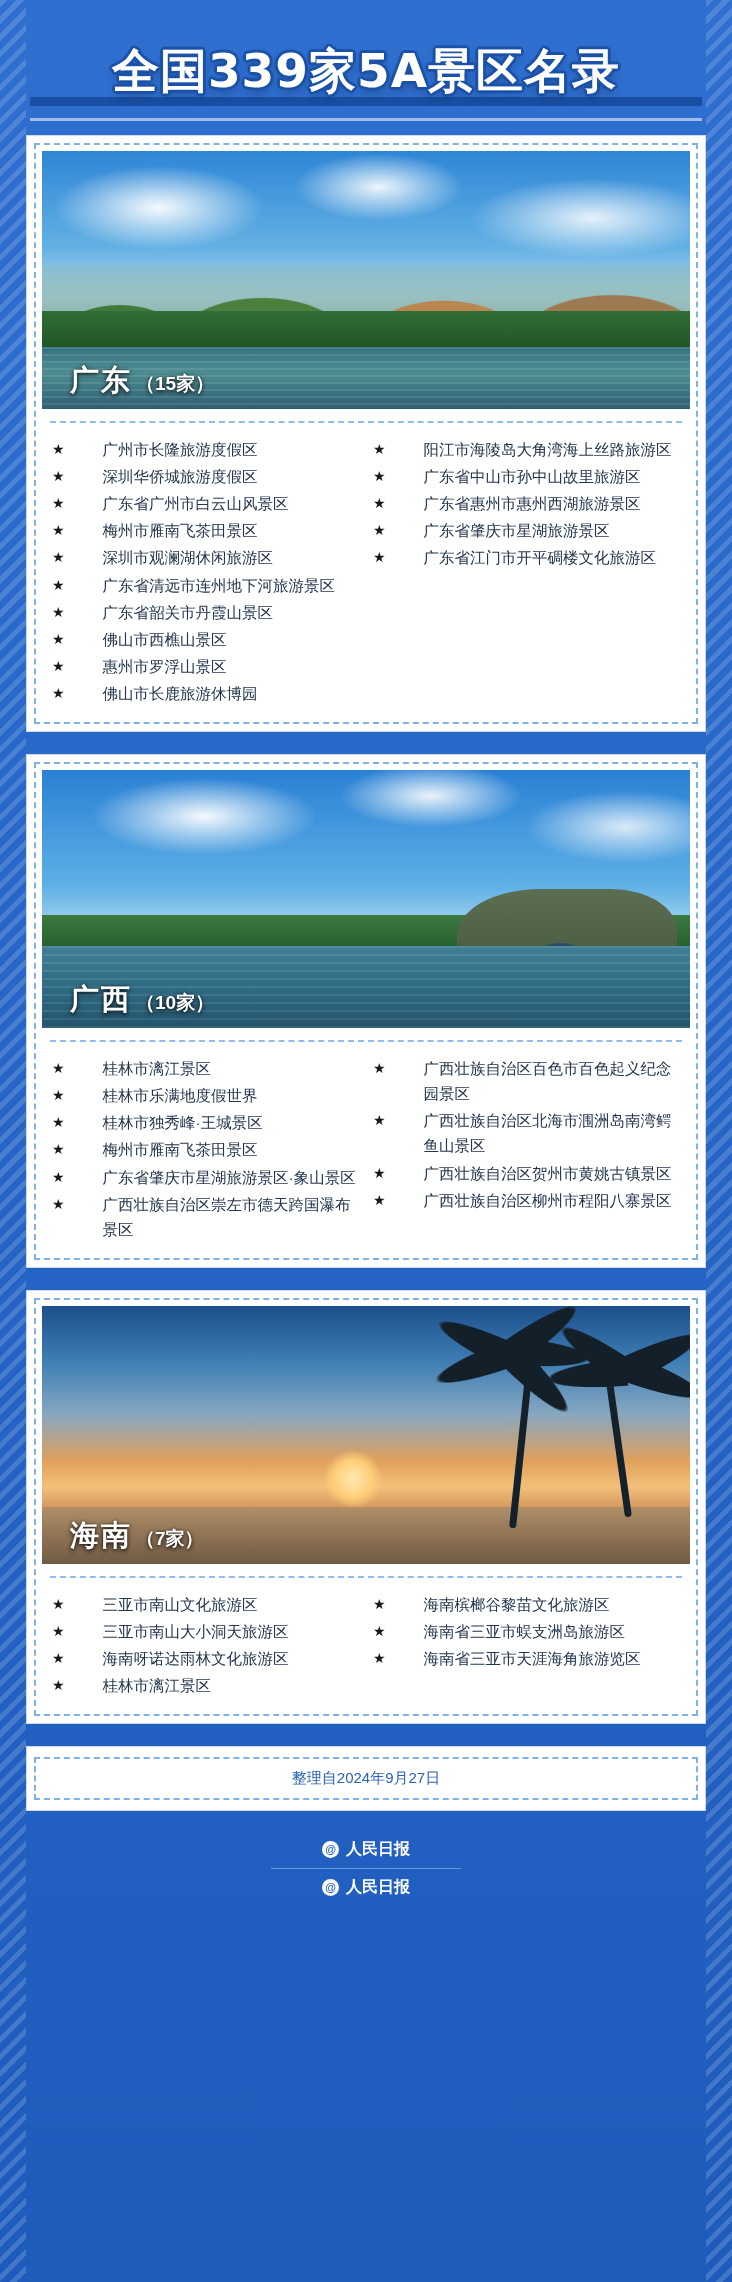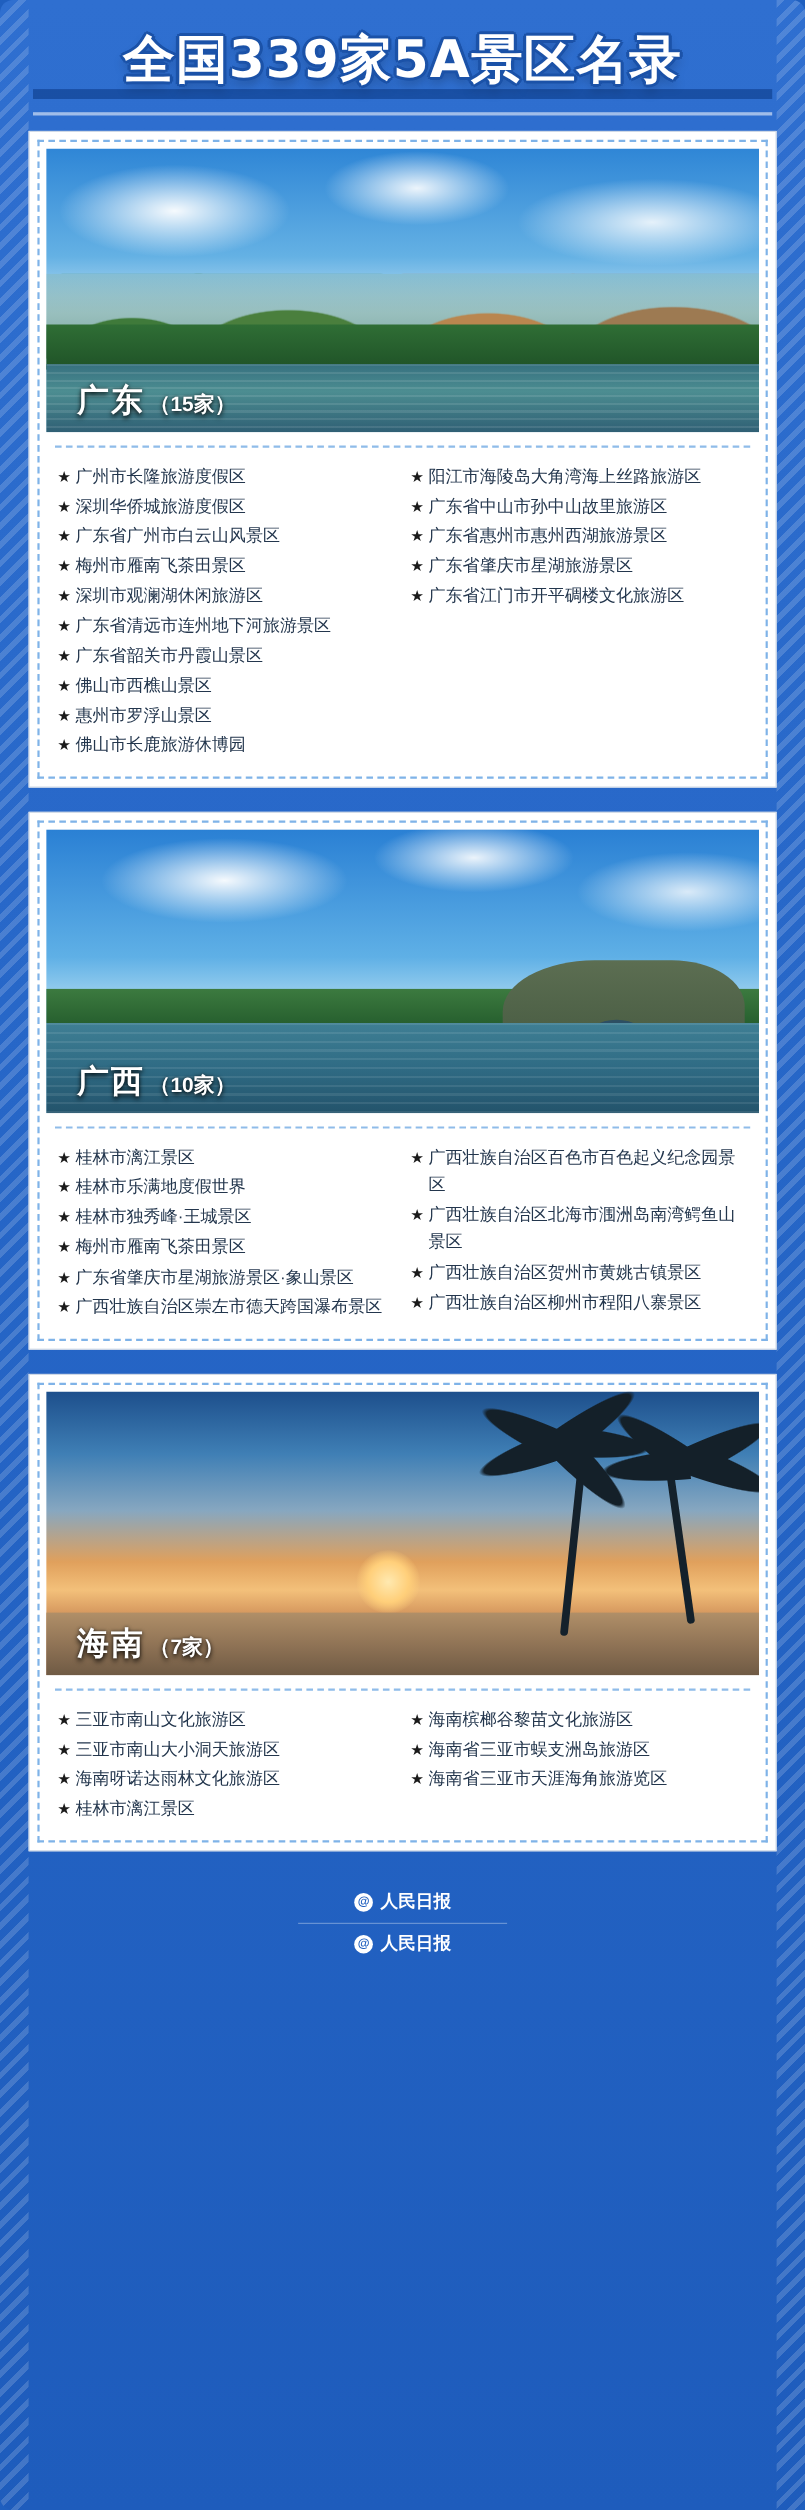--- a/index.html
+++ b/index.html
@@ -6,23 +6,22 @@
   html, body {
     width: 732px;
     background: #1f5fbf;
     font-family: "Liberation Sans", sans-serif;
   }
   .poster {
     width: 732px;
     min-height: 2282px;
     background: linear-gradient(180deg, #2f6fd0 0%, #2767c8 40%, #1e5cbc 100%);
     position: relative;
-    padding: 0 0 10px 0;
+    padding: 16px 0 10px 0;
     overflow: hidden;
-    border-radius: 12px;
   }
   
   .edge-stripes {
     position: absolute;
     top: 0; bottom: 0;
     width: 26px;
     background: repeating-linear-gradient(
       135deg,
       rgba(255,255,255,0.16) 0px,
       rgba(255,255,255,0.16) 5px,
@@ -132,21 +131,21 @@
     color: #23364d;
     margin-bottom: 2px;
   }
   .item .star {
     color: #1a1a1a;
     margin-right: 4px;
     flex: 0 0 auto;
     font-size: 14px;
     line-height: 1.72;
   }
-  .item .txt { flex: 1 1 auto; }
+  .item .txt { flex: 1 1 auto; margin-left: 34px; }
 
   
   .sky-a {
     position: absolute; inset: 0;
     background:
       radial-gradient(ellipse 150px 60px at 18% 22%, rgba(255,255,255,0.95), rgba(255,255,255,0) 70%),
       radial-gradient(ellipse 120px 48px at 52% 14%, rgba(255,255,255,0.9), rgba(255,255,255,0) 70%),
       radial-gradient(ellipse 170px 55px at 85% 26%, rgba(255,255,255,0.85), rgba(255,255,255,0) 72%),
       linear-gradient(180deg, #2f86d6 0%, #64b1e4 38%, #a8d4ef 52%, #bddff2 58%);
   }
@@ -494,20 +493,23 @@
             </div>
           <div class="item">
               <span class="star">★</span>
               <span class="txt">海南省三亚市天涯海角旅游览区</span>
             </div>
         </div>
       </div>
     </div>
   </div>
 
+  <div class="source">
+    <div class="source-inner">整理自2024年9月27日</div>
+  </div>
 
   <div class="brand">
     <div class="brand-row">
       <span class="weibo-eye">@</span>
       <span>人民日报</span>
     </div>
     <div class="brand-sep"></div>
     <div class="brand-row">
       <span class="weibo-eye">@</span>
       <span>人民日报</span>

